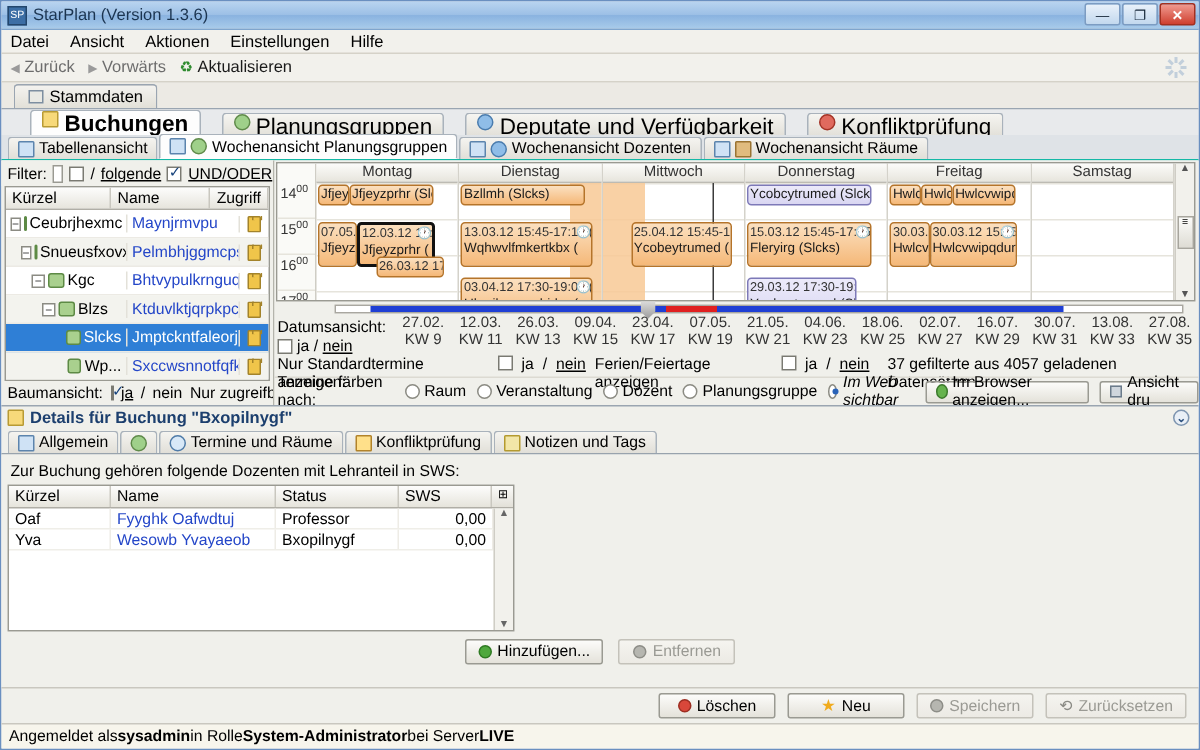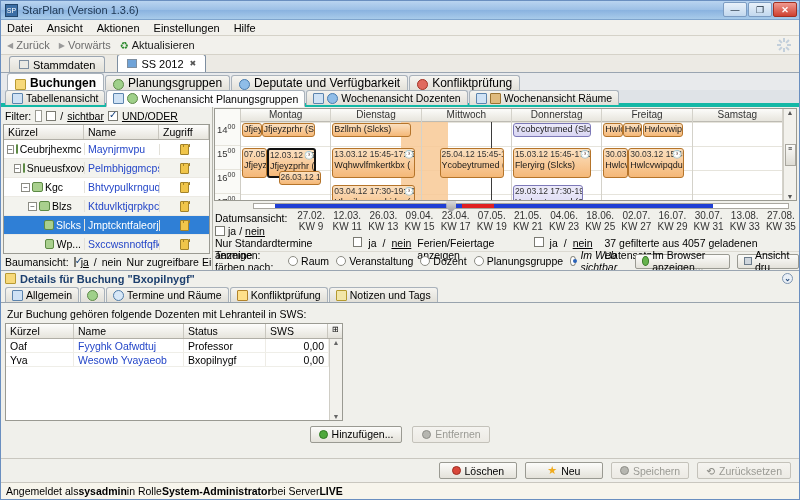--- a/index.html
+++ b/index.html
@@ -52,46 +52,46 @@
      background:linear-gradient(180deg,#f4f3ef,#e2e0d8); font-size:11px; }
   .l1tab.active { background:#fff; height:18px; border-color:#7d8ea0; }
   .micro { width:10px; height:9px; border:1px solid #7d8ea0; display:inline-block; }
   .micro.blue { background:#6fa3d8; }
   .micro.gray { background:#e9e9e4; }
   .closex { font-size:8px; color:#555; margin-left:2px; }
 
   
   .lvl2tabs { height:17px; background:#e8eaec; display:flex; align-items:flex-end;
      padding-left:6px; gap:1px; }
-  .l2tab { height:15px; padding:0 7px; display:flex; align-items:flex-end; gap:4px;
+  .l2tab { height:15px; padding:0 7px; display:flex; align-items:flex-start; gap:4px;
      border:1px solid #a9b2bb; border-bottom:none; border-radius:3px 3px 0 0;
-     background:linear-gradient(180deg,#f6f5f1,#e3e1da); font-size:12px; white-space:nowrap; }
+     background:linear-gradient(180deg,#f6f5f1,#e3e1da); font-size:15px; white-space:nowrap;margin-left:13px; }
   .l2tab.active { background:#fdfdfd; height:17px; font-weight:bold; }
   .ic { width:11px; height:11px; display:inline-block; border-radius:1px; }
   .ic.pencil { background:#f7d97a; border:1px solid #b89a33; }
   .ic.group { background:#9fd08a; border:1px solid #5f8a4a; border-radius:50%; }
   .ic.person { background:#8fbde8; border:1px solid #4a7cae; border-radius:50%; }
   .ic.warn { background:#e06a5e; border:1px solid #a33326; border-radius:50%; }
   .ic.tbl { background:#cfe2f5; border:1px solid #5c84ad; }
   .ic.room { background:#e0bb7e; border:1px solid #9a7331; }
   .ic.clock { background:#d8e8f7; border:1px solid #4f7ba8; border-radius:50%; }
   .ic.note { background:#f2e6a8; border:1px solid #b49a2f; }
   .ic.shield { background:#ffe08a; border:1px solid #b2832a; }
 
   
-  .lvl3tabs { height:17px; background:#dfe3e7; display:flex; align-items:flex-start;
-     padding-left:4px; gap:1px; border-bottom:4px solid #14b8a6; }
+  .lvl3tabs { height:17px; background:#dfe3e7; display:flex; align-items:flex-end;
+     padding-left:4px; gap:1px; border-bottom:1px solid #14b8a6; }
   .l3tab { height:15px; padding:0 6px; display:flex; align-items:center; gap:3px;
      border:1px solid #a9b2bb; border-bottom:none; border-radius:3px 3px 0 0;
      background:linear-gradient(180deg,#f5f4f0,#e1dfd8); font-size:10.5px; white-space:nowrap; }
   .l3tab.active { background:#fdfdfd; height:17px; border-bottom:1px solid #fdfdfd; }
 
   
   .main { flex:1; display:flex; background:#f0f0eb; min-height:0; }
-  .leftpane { width:212px; display:flex; flex-direction:column; border-right:1px solid #b4b4ac;
+  .leftpane { width:182px; display:flex; flex-direction:column; border-right:1px solid #b4b4ac;
       background:#f0f0eb; }
   .rightpane { flex:1; display:flex; flex-direction:column; background:#f0f0eb; }
 
   
   .filterrow { height:17px; display:flex; align-items:center; gap:4px; padding-left:4px;
      font-size:10.5px; background:#f0f0eb; overflow:hidden; }
   .finput { width:7px; height:12px; border:1px solid #9a9a92; background:#fff; }
   .cb { width:10px; height:10px; border:1px solid #7a7a72; background:#fff; display:inline-block;
      position:relative; vertical-align:-1px; }
   .cb.on:after { content:"✓"; position:absolute; left:0px; top:-3px; font-size:10px; color:#14407a; }
@@ -269,25 +269,20 @@
       <i style="transform:rotate(270deg)"></i>
         <i style="transform:rotate(315deg)"></i>
     </span>
   </div>
 
   <div class="lvl1tabs">
     <div class="l1tab">
       <span class="micro gray"></span>
       <span>Stammdaten</span>
     </div>
-    <div class="l1tab active">
-      <span class="micro blue"></span>
-      <span>SS 2012</span>
-      <span class="closex">✖</span>
-    </div>
   </div>
 
   <div class="lvl2tabs">
     <div class="l2tab active">
       <span class="ic pencil"></span>
       <span>Buchungen</span>
     </div>
     <div class="l2tab">
       <span class="ic group"></span>
       <span>Planungsgruppen</span>
@@ -325,21 +320,21 @@
   </div>
 
   <div class="main">
 
     <div class="leftpane">
       <div class="filterrow">
         <span>Filter:</span>
         <span class="finput"></span>
         <span class="cb"></span>
           <span>/</span>
-          <u>sichtbar</u>
+          <u>folgende</u>
         <span class="cb on"></span>
         <u>UND/ODER</u>
       </div>
 
       <div class="treewrap">
         <div class="thead">
           <div class="c1">Kürzel</div>
           <div class="c2">Name</div>
           <div class="c3">Zugriff</div>
         </div>

